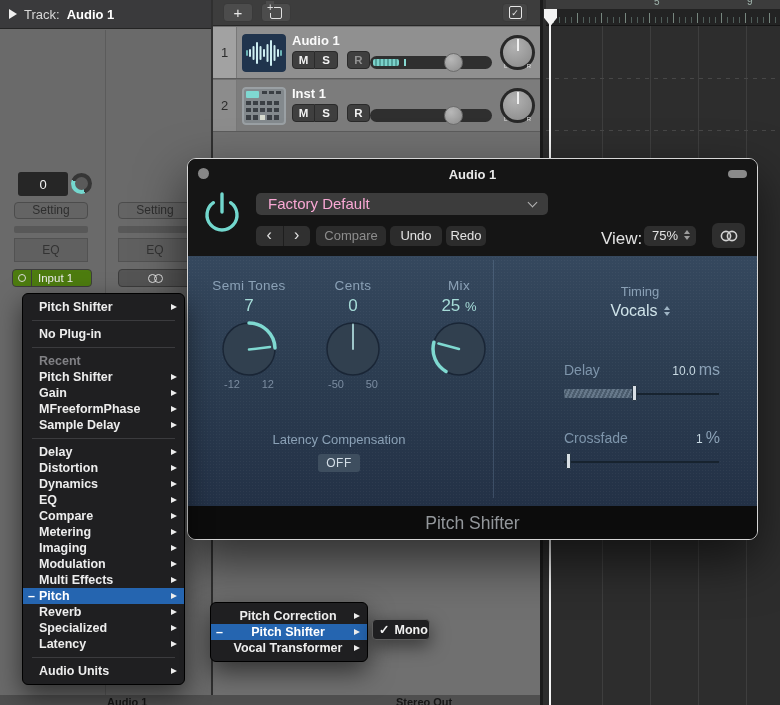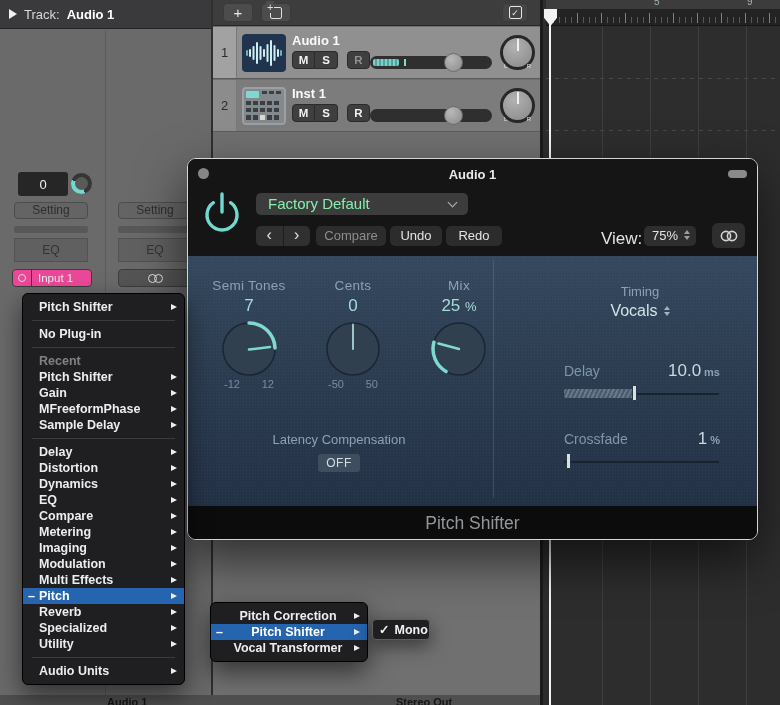--- a/index.html
+++ b/index.html
@@ -22,21 +22,21 @@
                background:conic-gradient(from 160deg, #74d8cf 0deg 130deg, #363636 130deg 360deg); }
   .gain-knob::after { content:""; position:absolute; inset:4px; border-radius:50%; background:#5a5a5a; }
 
   .btn-setting { position:absolute; top:202px; height:17px; border:1px solid #4c4c4c; border-radius:4px; background:#646464;
                  color:#2e2e2e; font-size:12px; text-align:center; line-height:15px; }
   .insp-strip  { position:absolute; top:226px; height:7px; background:#585858; border-radius:2px; }
   .eq-box      { position:absolute; top:238px; height:24px; background:#606060; border:1px solid #525252;
                  color:#333; font-size:12px; display:flex; align-items:center; justify-content:center; }
   .c1 { left:14px; width:74px; } .c2 { left:118px; width:74px; }
 
-  .input-btn { position:absolute; left:12px; top:269px; width:80px; height:18px; background:#ec4899; border:1px solid #3d3d3d;
+  .input-btn { position:absolute; left:12px; top:269px; width:80px; height:18px; background:#4d7c0f; border:1px solid #3d3d3d;
                border-radius:4px; display:flex; align-items:center; color:#ededed; font-size:11.5px; }
   .input-btn .ring { width:8px; height:8px; border:1.2px solid #dcdcdc; border-radius:50%; margin:0 5px; }
   .input-btn .seg-div { width:1px; height:100%; background:#3d3d3d; margin-right:6px; }
   .stereo-btn { position:absolute; left:118px; top:269px; width:74px; height:18px; background:#555; border:1px solid #3d3d3d;
                 border-radius:4px; display:flex; align-items:center; justify-content:center; }
   .stereo-btn .ring { width:9px; height:9px; border:1.3px solid #e8e8e8; border-radius:50%; }
   .stereo-btn .ring + .ring { margin-left:-3px; }
 
   
   .bottom-strip { position:absolute; left:0; top:695px; width:540px; height:10px; background:#4f4f4f; overflow:hidden; }
@@ -103,31 +103,31 @@
   .playhead-line { position:absolute; left:549px; top:10px; width:2px; height:695px; background:#f5f5f5; z-index:1; }
 
   
   .plugin { position:absolute; left:187px; top:158px; width:571px; height:382px; border:1px solid #d6d6d6; border-radius:9px;
             background:#0f0f0f; box-shadow:0 20px 50px rgba(0,0,0,.6); z-index:5; overflow:hidden; }
   .pw-header { position:relative; height:97px; background:#151515; }
   .pw-title { position:absolute; top:8px; left:0; width:100%; text-align:center; color:#e9e9e9; font-size:13px; font-weight:700; }
   .pw-close { position:absolute; left:10px; top:9px; width:11px; height:11px; border-radius:50%; background:#868686; }
   .pw-cap   { position:absolute; right:10px; top:11px; width:19px; height:8px; border-radius:4px; background:#8a8a8a; }
   .pw-power { position:absolute; left:14px; top:30px; width:40px; height:44px; }
-  .pw-preset { position:absolute; left:68px; top:34px; width:212px; height:22px; background:#3c3c3c; border-radius:5px;
-               color:#86efac; font-size:15px; line-height:22px; padding-left:12px; }
+  .pw-preset { position:absolute; left:68px; top:34px; width:292px; height:22px; background:#3c3c3c; border-radius:5px;
+               color:#f9a8d4; font-size:15px; line-height:22px; padding-left:12px; }
   .chev-down { position:absolute; right:12px; top:6px; width:7px; height:7px; border-right:1.8px solid #b5b5b5;
                border-bottom:1.8px solid #b5b5b5; transform:rotate(45deg); }
   .pw-nav { position:absolute; left:68px; top:67px; width:54px; height:20px; background:#303030; border-radius:5px; display:flex; }
   .pw-nav div { flex:1; text-align:center; color:#e3e3e3; font-size:16px; line-height:18px; }
   .pw-nav div:first-child { border-right:1px solid #1e1e1e; }
   .pw-btn { position:absolute; top:67px; height:20px; background:#2c2c2c; border-radius:5px; color:#e3e3e3; font-size:13px;
             text-align:center; line-height:20px; }
   .pw-compare { left:128px; width:70px; color:#8d8d8d; }
-  .pw-undo { left:202px; width:52px; } .pw-redo { left:258px; width:56px; }
+  .pw-undo { left:202px; width:52px; } .pw-redo { left:258px; width:40px; }
   .pw-viewlab { position:absolute; left:413px; top:70px; color:#e3e3e3; font-size:17px; }
   .pw-view { position:absolute; left:456px; top:67px; width:52px; height:20px; background:#2e2e2e; border-radius:5px;
              color:#e3e3e3; font-size:13px; line-height:20px; padding-left:8px; }
   .stepper { position:absolute; right:6px; top:4px; display:flex; flex-direction:column; gap:2px; }
   .stepper i { width:0; height:0; border-left:3.5px solid transparent; border-right:3.5px solid transparent; }
   .stepper .up { border-bottom:4px solid #9d9d9d; } .stepper .dn { border-top:4px solid #9d9d9d; }
   .pw-link { position:absolute; left:524px; top:64px; width:33px; height:25px; background:#2e2e2e; border-radius:6px;
              display:flex; align-items:center; justify-content:center; }
 
   .pw-body { position:relative; height:250px;
@@ -152,22 +152,22 @@
   .timing { position:absolute; left:382px; top:28px; width:140px; text-align:center; }
   .timing .lab { font-size:13px; color:#8ba1b6; }
   .timing .valrow { margin-top:3px; color:#cfe3e9; font-size:16px; display:inline-flex; align-items:center; gap:6px; }
   .udchev { display:inline-flex; flex-direction:column; gap:2px; }
   .udchev i { width:0; height:0; border-left:3.5px solid transparent; border-right:3.5px solid transparent; }
   .udchev .up { border-bottom:4px solid #9fb4c4; } .udchev .dn { border-top:4px solid #9fb4c4; }
 
   .srow { position:absolute; left:376px; width:156px; display:flex; justify-content:space-between; align-items:baseline; }
   .srow1 { top:105px; } .srow2 { top:173px; }
   .srow .lab { font-size:14px; color:#7e95ab; }
-  .srow .val { font-size:17px; color:#c8d9e2; }
-  .srow .unit { font-size:11px; color:#8ba1b6; margin-left:3px;font-weight:bold; }
+  .srow .val { font-size:12px; color:#c8d9e2; }
+  .srow .unit { font-size:16px; color:#8ba1b6; margin-left:3px; }
   .strack { position:absolute; left:376px; width:155px; height:9px; }
   .st1 { top:133px; } .st2 { top:201px; }
   .strack .line { position:absolute; left:0; right:0; top:3.5px; height:2px; background:#17232f; }
   .strack .fill { position:absolute; left:0; top:0; height:9px; border-radius:2px;
                   background:repeating-linear-gradient(115deg, #66788a 0 2px, #4a5b6c 2px 4px); }
   .strack .th { position:absolute; top:-4px; width:5px; height:16px; background:#d8dfe5; border:1px solid #273645; border-radius:1px; }
 
   .pw-footer { position:relative; height:35px; background:#0c0c0c; display:flex; align-items:center; justify-content:center;
                color:#93979b; font-size:17.5px; }
 
@@ -486,21 +486,21 @@
     <div class="mi"><span>Dynamics</span><i class="arr"></i></div>
     <div class="mi"><span>EQ</span><i class="arr"></i></div>
     <div class="mi"><span>Compare</span><i class="arr"></i></div>
     <div class="mi"><span>Metering</span><i class="arr"></i></div>
     <div class="mi"><span>Imaging</span><i class="arr"></i></div>
     <div class="mi"><span>Modulation</span><i class="arr"></i></div>
     <div class="mi"><span>Multi Effects</span><i class="arr"></i></div>
     <div class="mi sel"><span class="mdash">–</span><span>Pitch</span><i class="arr"></i></div>
     <div class="mi"><span>Reverb</span><i class="arr"></i></div>
     <div class="mi"><span>Specialized</span><i class="arr"></i></div>
-    <div class="mi"><span>Utility</span><i class="arr"></i></div>
+    <div class="mi"><span>Latency</span><i class="arr"></i></div>
     <div class="msep"></div>
     <div class="mi"><span>Audio Units</span><i class="arr"></i></div>
   </div>
 
   <div class="menu sub-menu">
     <div class="mi"><span>Pitch Correction</span><i class="arr"></i></div>
     <div class="mi sel"><span class="mdash">–</span><span>Pitch Shifter</span><i class="arr"></i></div>
     <div class="mi"><span>Vocal Transformer</span><i class="arr"></i></div>
   </div>
 

